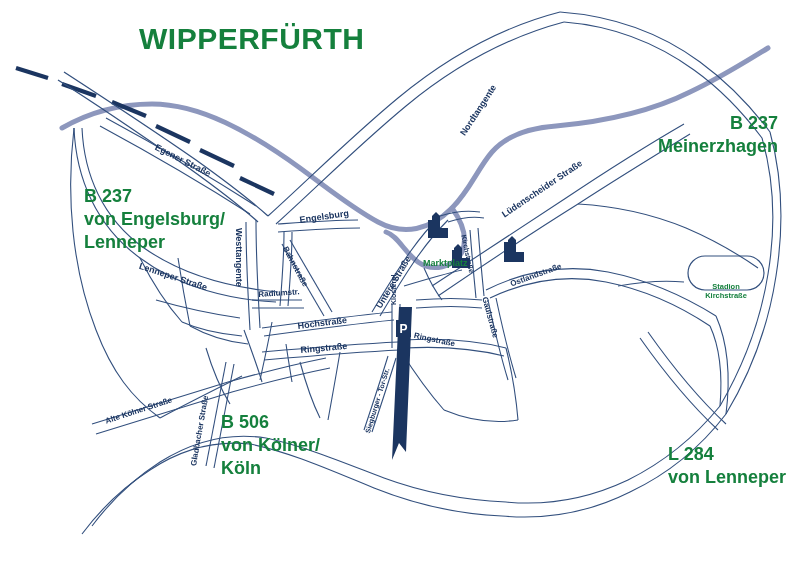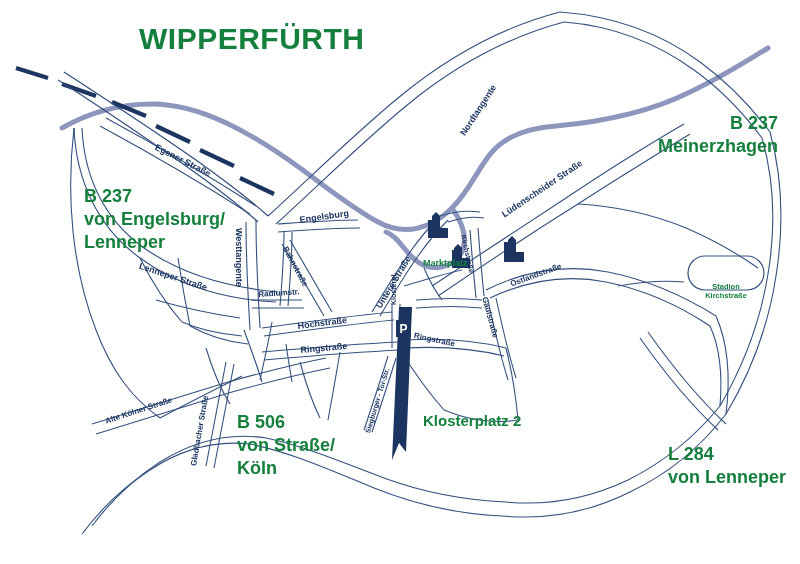--- a/index.html
+++ b/index.html
@@ -208,33 +208,32 @@
     <div class="lbl hw" style="position:static;">B 237</div>
     <div class="lbl hw" style="position:static;">von Engelsburg/</div>
     <div class="lbl hw" style="position:static;">Lenneper</div>
   </div>
 
   <div style="position:absolute;right:22px;top:112px;text-align:right;">
     <div class="lbl hw right" style="position:static;">B 237</div>
     <div class="lbl hw right" style="position:static;">Meinerzhagen</div>
   </div>
 
-  <div style="position:absolute;left:237px;top:411px;">
+  <div style="position:absolute;left:221px;top:411px;">
     <div class="lbl hw" style="position:static;">B 506</div>
-    <div class="lbl hw" style="position:static;">von Straße/</div>
+    <div class="lbl hw" style="position:static;">von Kölner/</div>
     <div class="lbl hw" style="position:static;">Köln</div>
   </div>
 
   <div style="position:absolute;left:668px;top:411px;margin-top:32px;">
     <div class="lbl hw" style="position:static;">L 284</div>
     <div class="lbl hw" style="position:static;">von Lenneper</div>
   </div>
 
   <div style="position:absolute;left:411px;top:412px;">
-    <div class="lbl dest" style="position:static;padding-left:12px;">Klosterplatz 2</div>
   </div>
 
   <div class="pbox" style="left:396px;top:320px;">P</div>
 
   <div style="position:absolute;left:690px;top:262px;width:72px;">
     <div class="lbl stadium-lbl" style="position:static;margin-top:20px;">Stadion</div>
     <div class="lbl stadium-lbl" style="position:static;">Kirchstraße</div>
   </div>
 
   <div class="lbl place" style="left:423px;top:258px;">Marktplatz</div>

